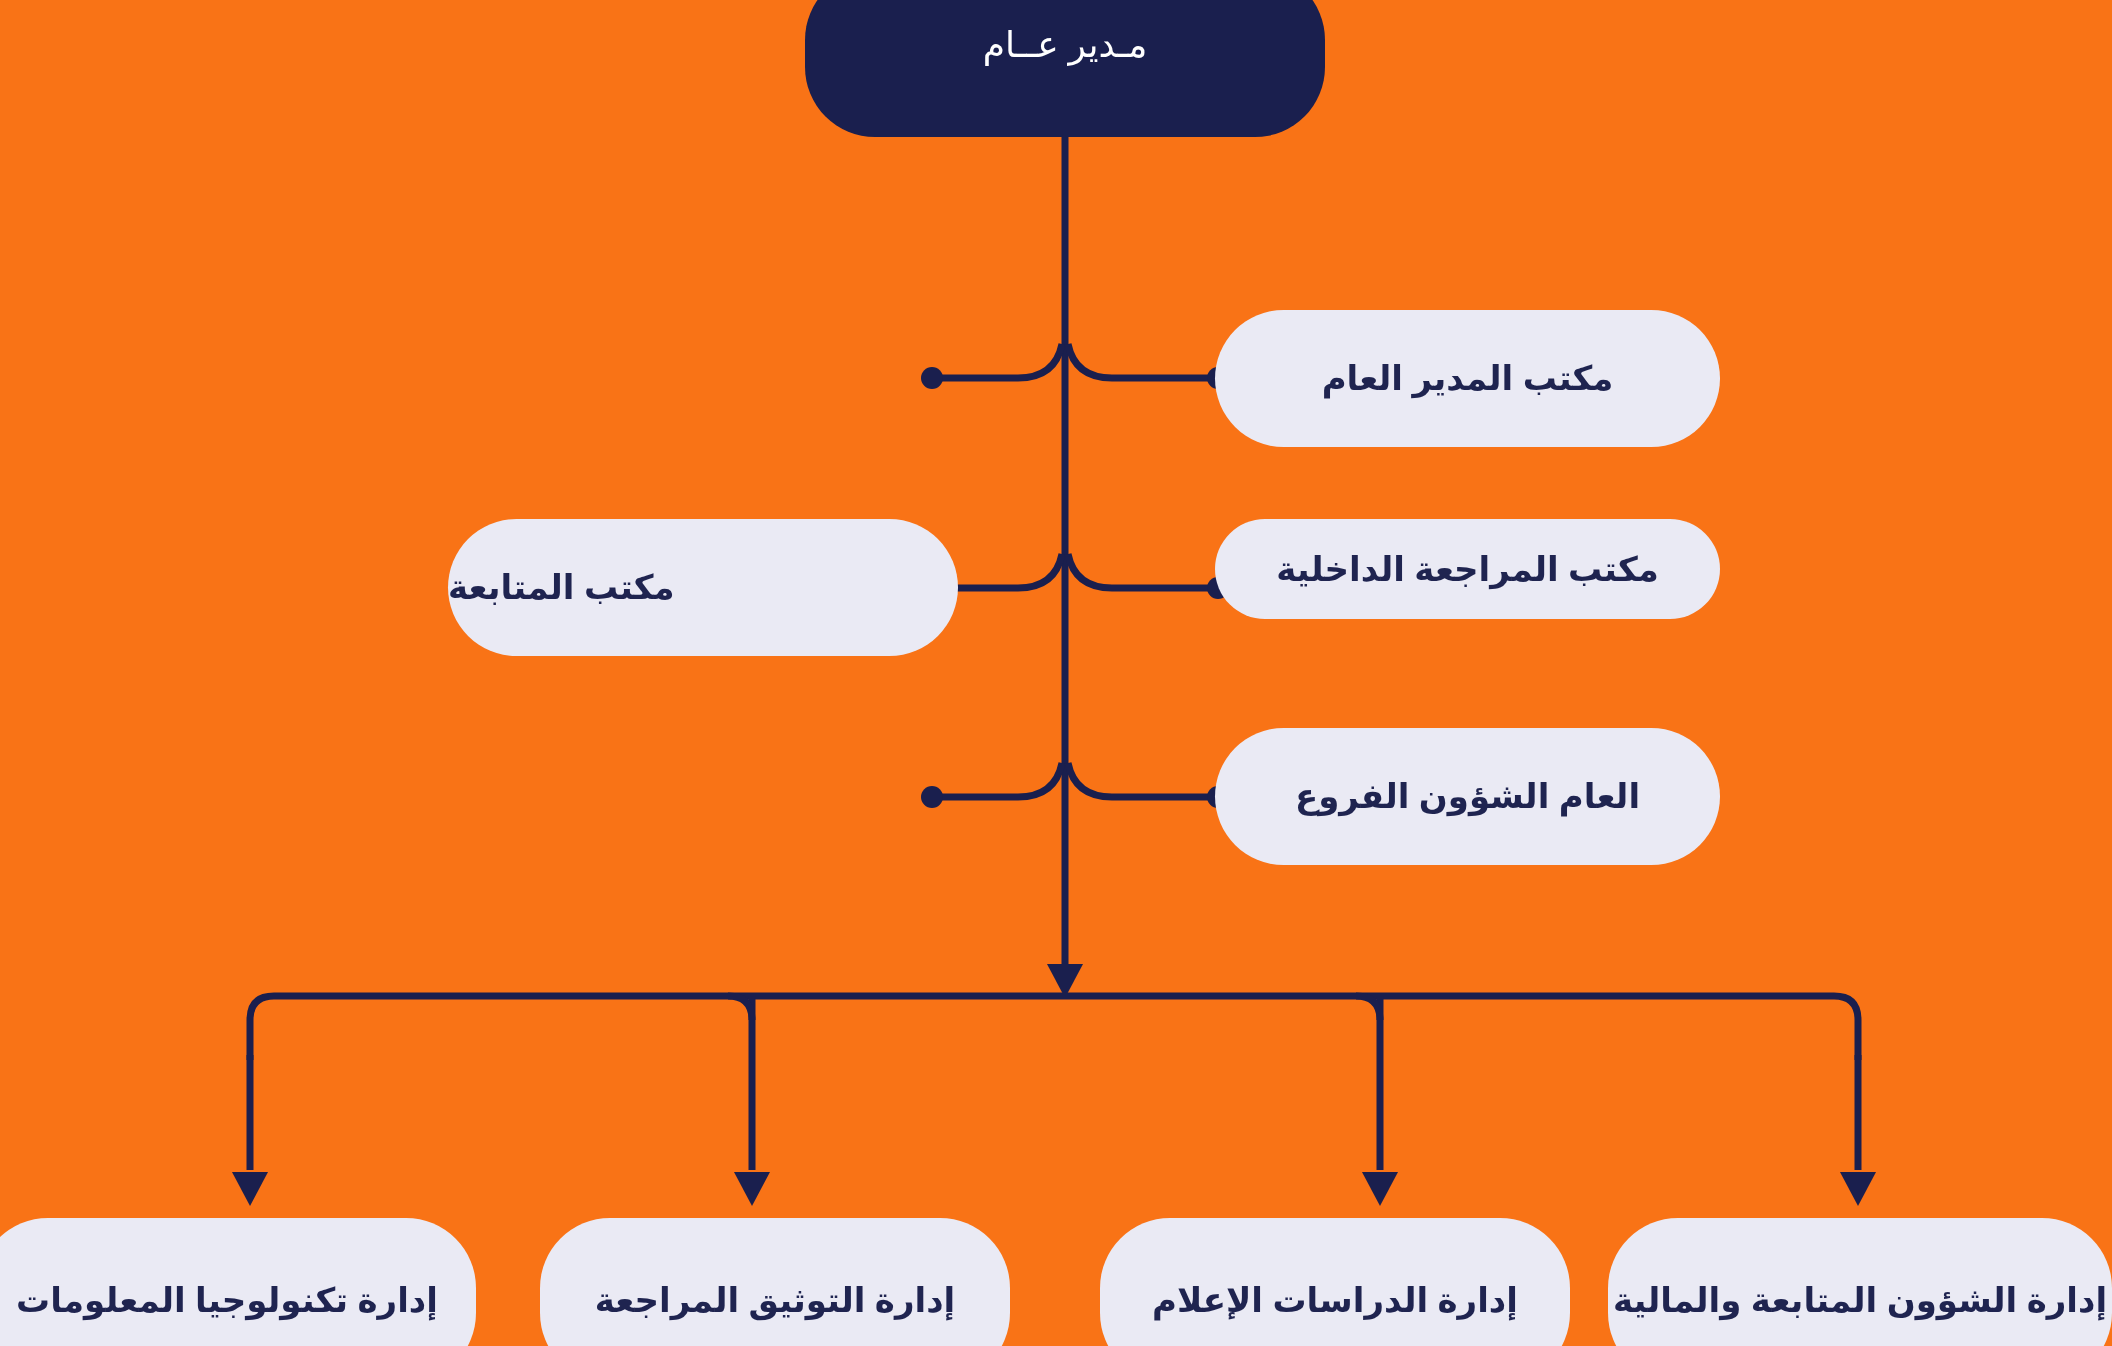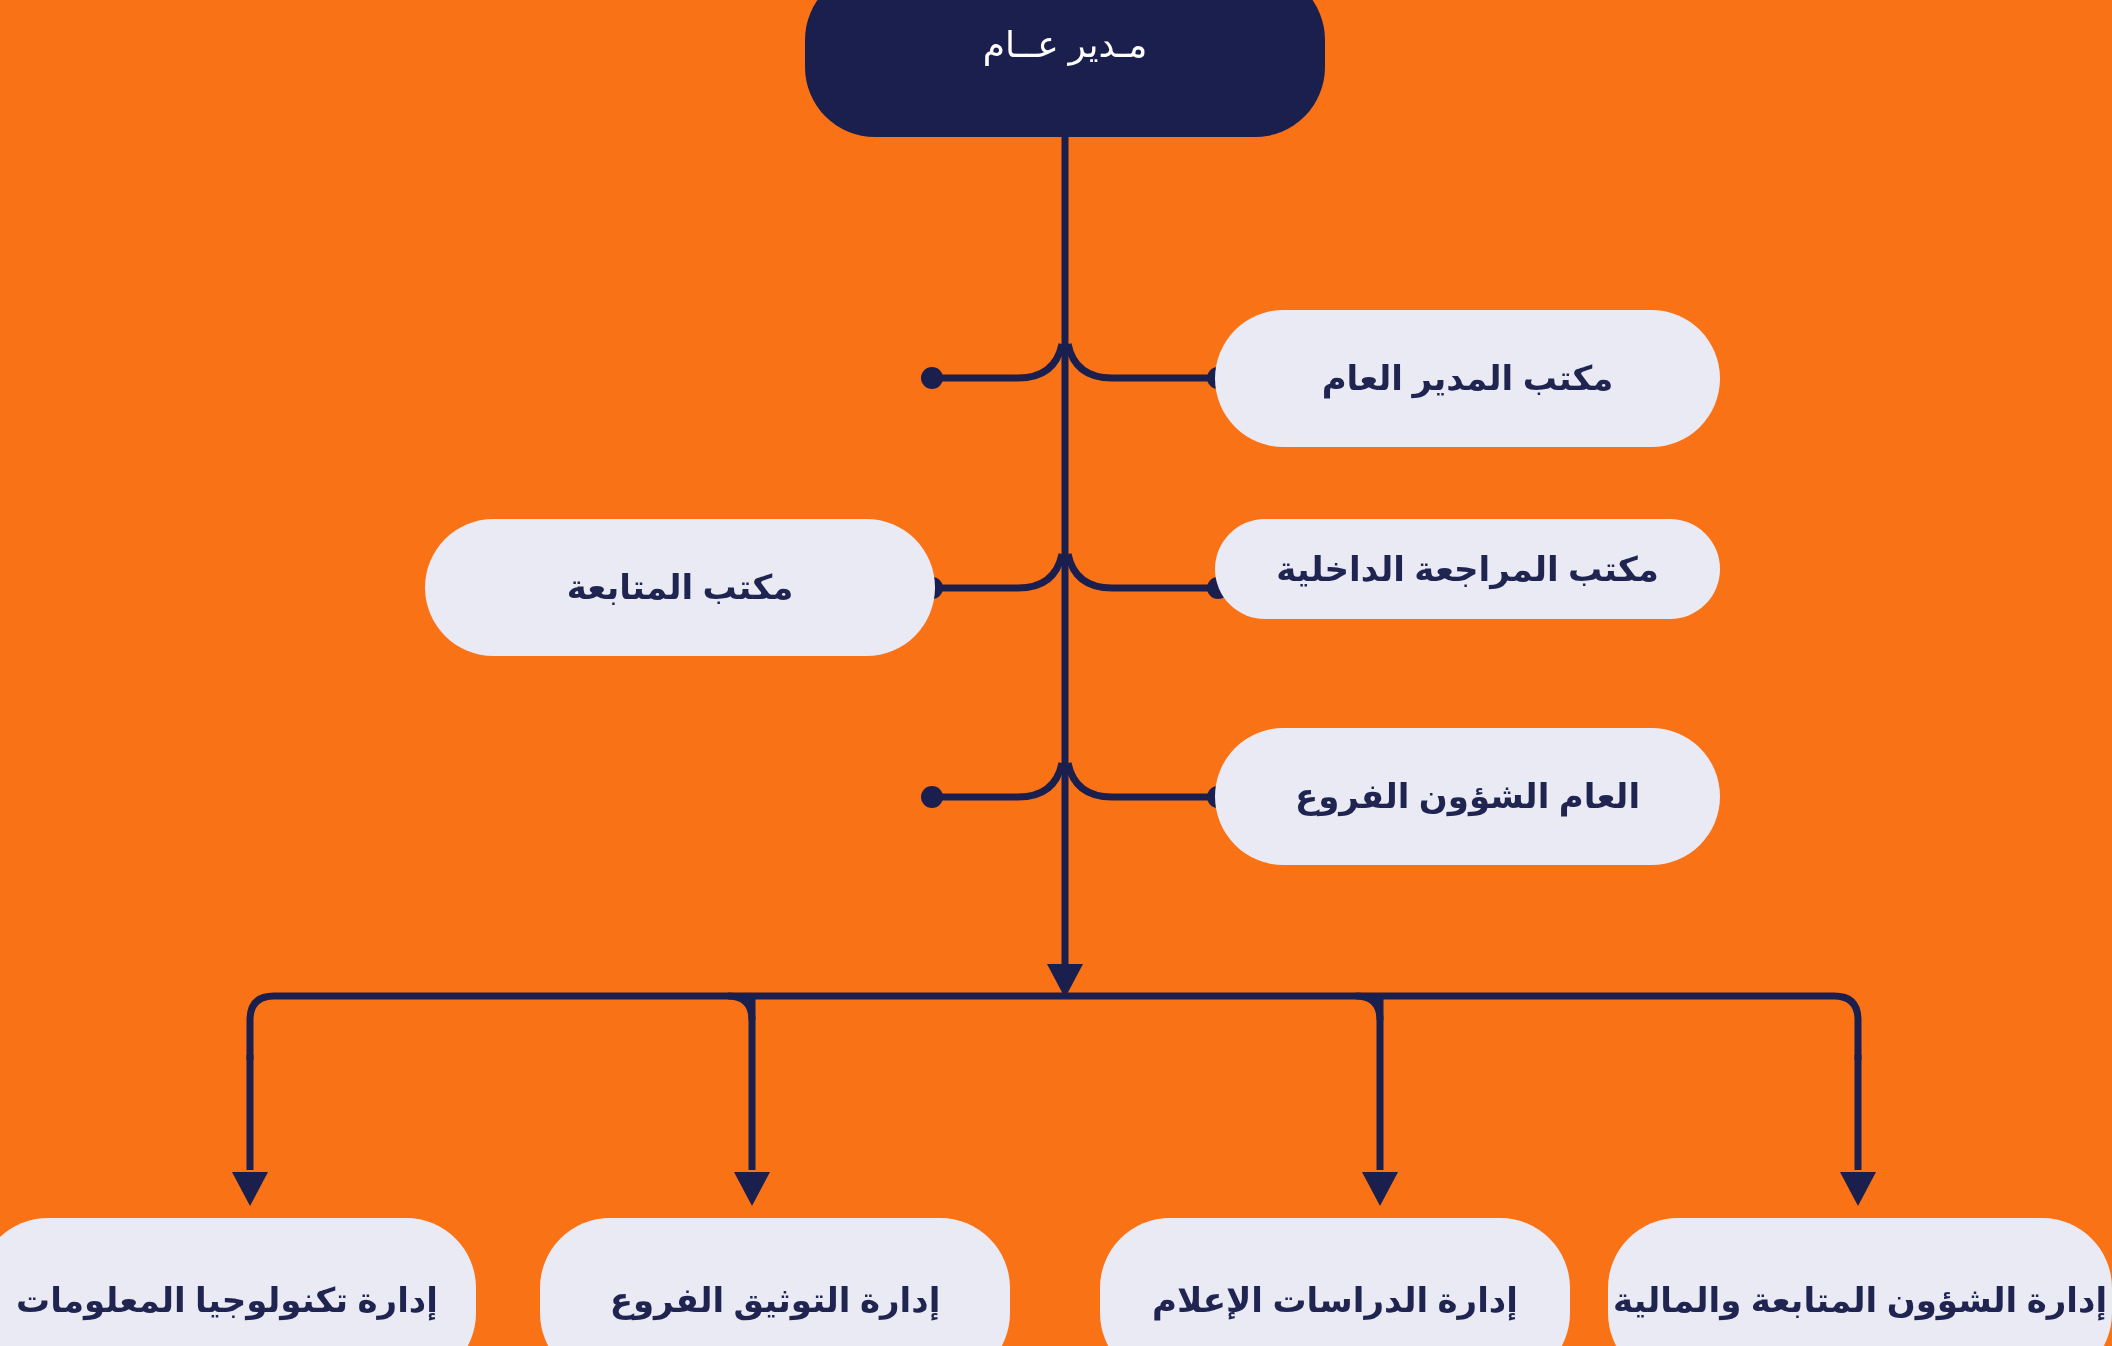--- a/index.html
+++ b/index.html
@@ -109,21 +109,21 @@
 
   <div class="node node-root" style="left:805px; top:-30px; width:520px; height:167px; padding-bottom:18px;">
     <span>مـدير عــام</span>
   </div>
 
 
   <div class="node node-branch" style="left:1215px; top:310px; width:505px; height:137px;">
     <span>مكتب المدير العام</span>
   </div>
 
-  <div class="node node-branch" style="left:425px; top:519px; width:510px; height:137px;">
+  <div class="node node-branch" style="left:448px; top:519px; width:510px; height:137px;justify-content:flex-end;">
     <span>مكتب المتابعة</span>
   </div>
 
   <div class="node node-branch" style="left:1215px; top:519px; width:505px; height:100px;">
     <span>مكتب المراجعة الداخلية</span>
   </div>
 
 
   <div class="node node-branch" style="left:1215px; top:728px; width:505px; height:137px;">
     <span>العام الشؤون الفروع</span>
@@ -131,20 +131,20 @@
 
   <div class="node node-dept" style="left:1608px; top:1218px; width:504px; height:165px;">
     <span>إدارة الشؤون المتابعة والمالية</span>
   </div>
 
   <div class="node node-dept" style="left:1100px; top:1218px; width:470px; height:165px;">
     <span>إدارة الدراسات الإعلام</span>
   </div>
 
   <div class="node node-dept" style="left:540px; top:1218px; width:470px; height:165px;">
-    <span>إدارة التوثيق الفروع</span>
+    <span>إدارة التوثيق المراجعة</span>
   </div>
 
   <div class="node node-dept" style="left:-22px; top:1218px; width:498px; height:165px;">
     <span>إدارة تكنولوجيا المعلومات</span>
   </div>
 
 </div>
 
 </body></html>

